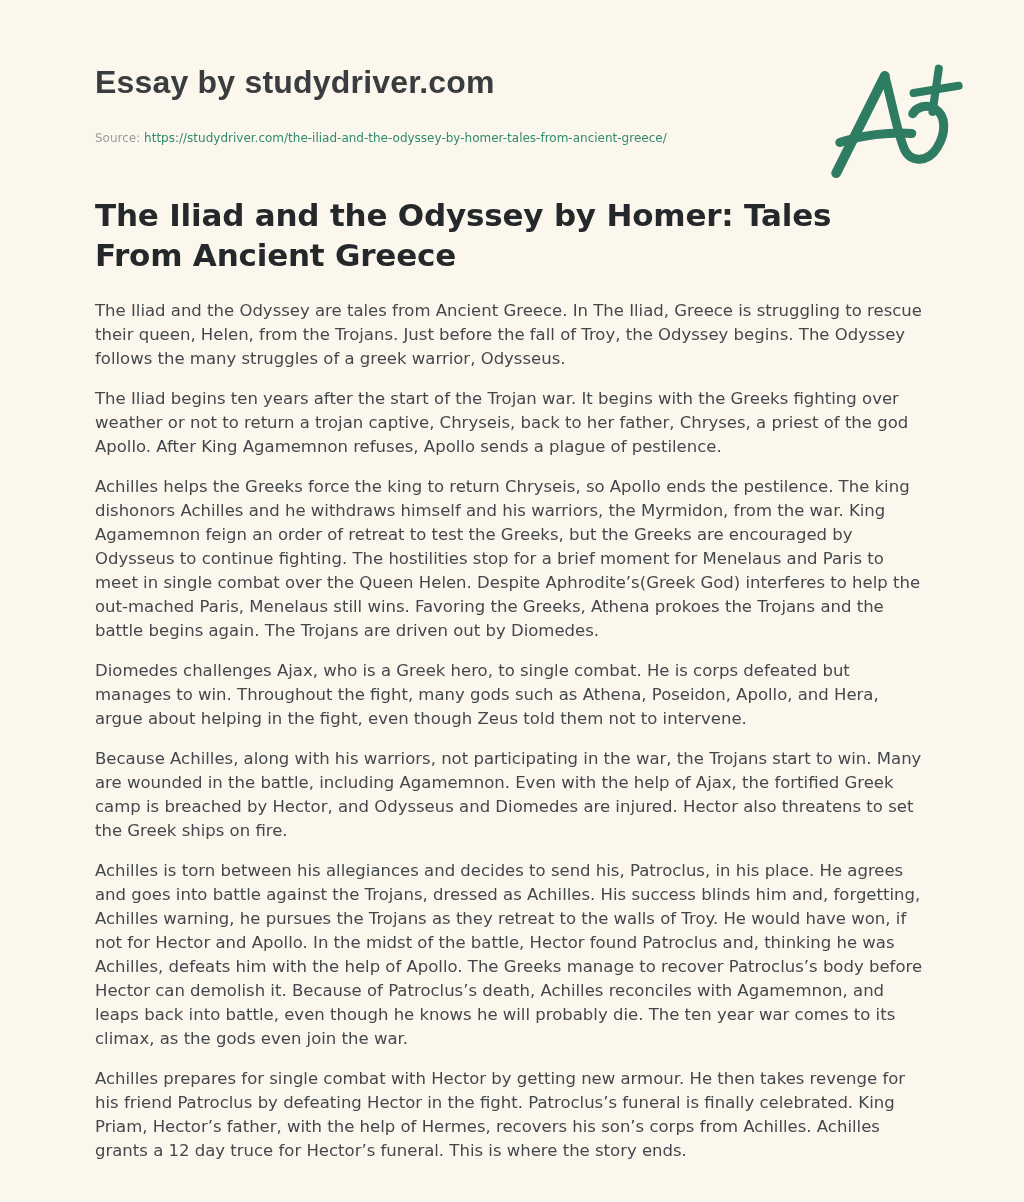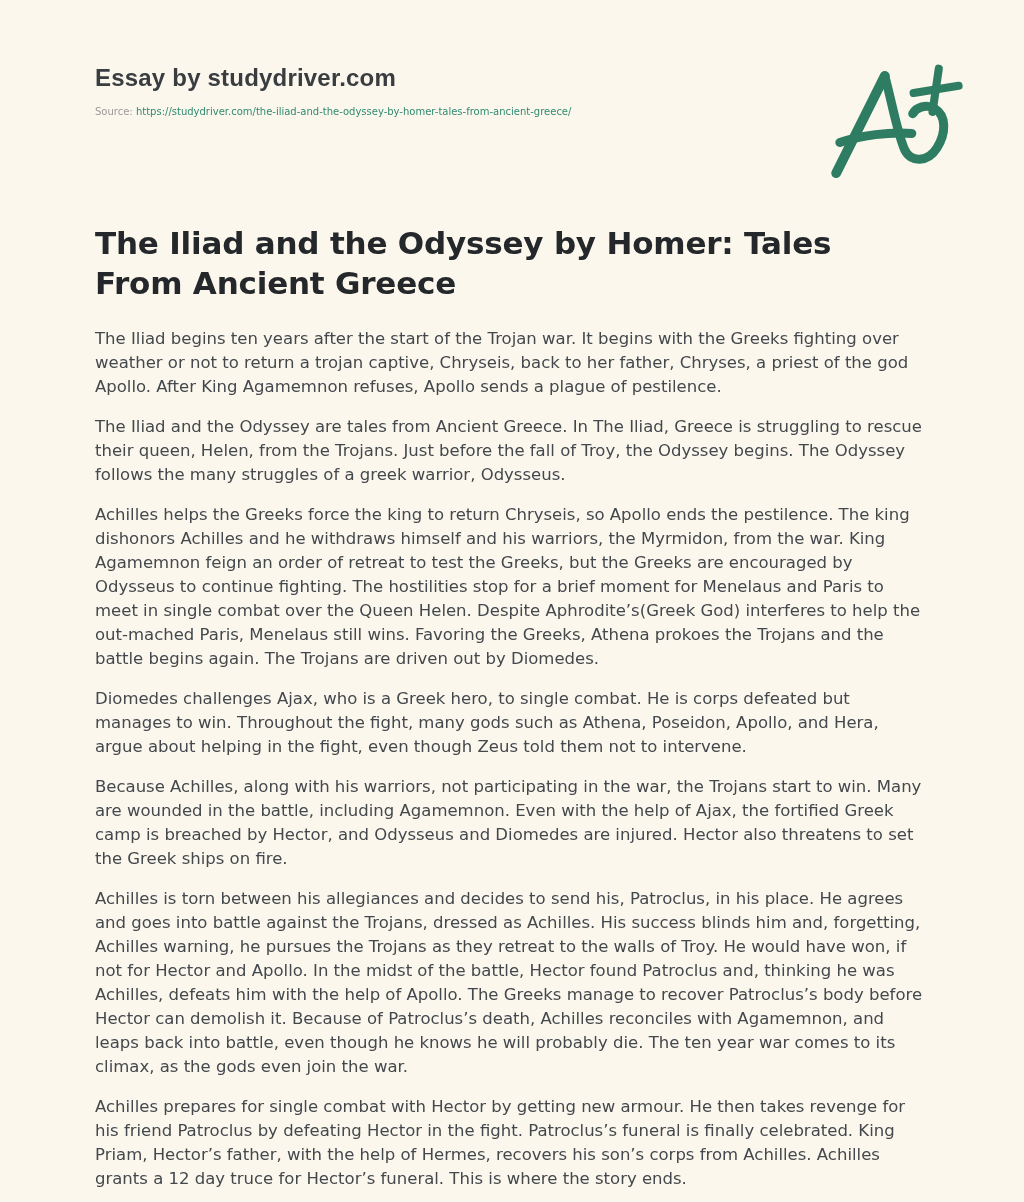--- a/index.html
+++ b/index.html
@@ -11,46 +11,46 @@
     margin: 0 auto;
     background: #fcf7ed;
     overflow: hidden;
     font-family: "DejaVu Sans", "Liberation Sans", sans-serif;
   }
   .content {
     padding: 64px 97px 0 95px;
   }
   .doc-heading {
     font-family: "Liberation Sans", sans-serif;
-    font-size: 24px;
+    font-size: 32px;
     font-weight: 700;
     color: #393d40;
     letter-spacing: 0.2px;
   }
   .source-line {
-    margin-top: 1px;
+    margin-top: 26px;
     width: 700px;
-    font-size: 10px;
-    line-height: 37px;
+    font-size: 12px;
+    line-height: 23px;
     color: #9b9a96;
   }
   .source-link {
     color: #2f8a71;
     text-decoration: none;
     word-break: break-all;
   }
   .logo {
     position: absolute;
     top: 56px;
     right: 60px;
     width: 144px;
     height: 128px;
   }
   .article-title {
-    margin-top: 93px;
+    margin-top: 45px;
     font-family: "DejaVu Sans", sans-serif;
     font-size: 31px;
     font-weight: 700;
     line-height: 40px;
     color: #24282b;
     letter-spacing: -0.2px;
     max-width: 840px;
   }
   .article-body {
     margin-top: 24px;
@@ -86,22 +86,22 @@
     <div class="doc-heading">Essay by studydriver.com</div>
 
     <div class="source-line">
       <span>Source:</span>
       <a href="#" class="source-link">https://studydriver.com/the-iliad-and-the-odyssey-by-homer-tales-from-ancient-greece/</a>
     </div>
 
     <h1 class="article-title">The Iliad and the Odyssey by Homer: Tales From Ancient Greece</h1>
 
     <div class="article-body">
+      <p>The Iliad and the Odyssey are tales from Ancient Greece. In The Iliad, Greece is struggling to rescue their queen, Helen, from the Trojans. Just before the fall of Troy, the Odyssey begins. The Odyssey follows the many struggles of a greek warrior, Odysseus.</p>
       <p>The Iliad begins ten years after the start of the Trojan war. It begins with the Greeks fighting over weather or not to return a trojan captive, Chryseis, back to her father, Chryses, a priest of the god Apollo. After King Agamemnon refuses, Apollo sends a plague of pestilence.</p>
-      <p>The Iliad and the Odyssey are tales from Ancient Greece. In The Iliad, Greece is struggling to rescue their queen, Helen, from the Trojans. Just before the fall of Troy, the Odyssey begins. The Odyssey follows the many struggles of a greek warrior, Odysseus.</p>
       <p>Achilles helps the Greeks force the king to return Chryseis, so Apollo ends the pestilence. The king dishonors Achilles and he withdraws himself and his warriors, the Myrmidon, from the war. King Agamemnon feign an order of retreat to test the Greeks, but the Greeks are encouraged by Odysseus to continue fighting. The hostilities stop for a brief moment for Menelaus and Paris to meet in single combat over the Queen Helen. Despite Aphrodite’s(Greek God) interferes to help the out-mached Paris, Menelaus still wins. Favoring the Greeks, Athena prokoes the Trojans and the battle begins again. The Trojans are driven out by Diomedes.</p>
       <p>Diomedes challenges Ajax, who is a Greek hero, to single combat. He is corps defeated but manages to win. Throughout the fight, many gods such as Athena, Poseidon, Apollo, and Hera, argue about helping in the fight, even though Zeus told them not to intervene.</p>
       <p>Because Achilles, along with his warriors, not participating in the war, the Trojans start to win. Many are wounded in the battle, including Agamemnon. Even with the help of Ajax, the fortified Greek camp is breached by Hector, and Odysseus and Diomedes are injured. Hector also threatens to set the Greek ships on fire.</p>
       <p>Achilles is torn between his allegiances and decides to send his, Patroclus, in his place. He agrees and goes into battle against the Trojans, dressed as Achilles. His success blinds him and, forgetting, Achilles warning, he pursues the Trojans as they retreat to the walls of Troy. He would have won, if not for Hector and Apollo. In the midst of the battle, Hector found Patroclus and, thinking he was Achilles, defeats him with the help of Apollo. The Greeks manage to recover Patroclus’s body before Hector can demolish it. Because of Patroclus’s death, Achilles reconciles with Agamemnon, and leaps back into battle, even though he knows he will probably die. The ten year war comes to its climax, as the gods even join the war.</p>
       <p>Achilles prepares for single combat with Hector by getting new armour. He then takes revenge for his friend Patroclus by defeating Hector in the fight. Patroclus’s funeral is finally celebrated. King Priam, Hector’s father, with the help of Hermes, recovers his son’s corps from Achilles. Achilles grants a 12 day truce for Hector’s funeral. This is where the story ends.</p>
 
     </div>
 
   </div>
 </div>

